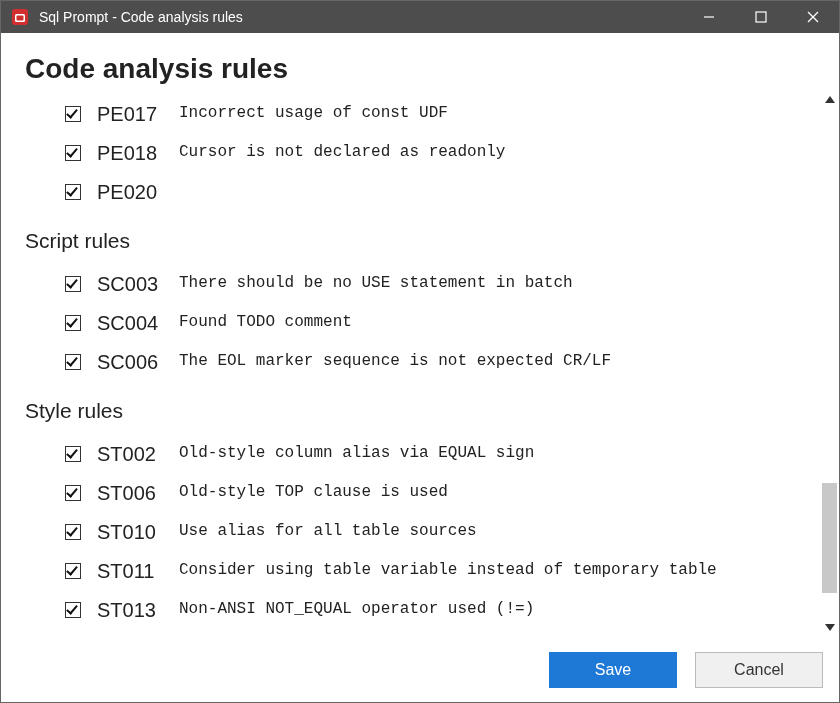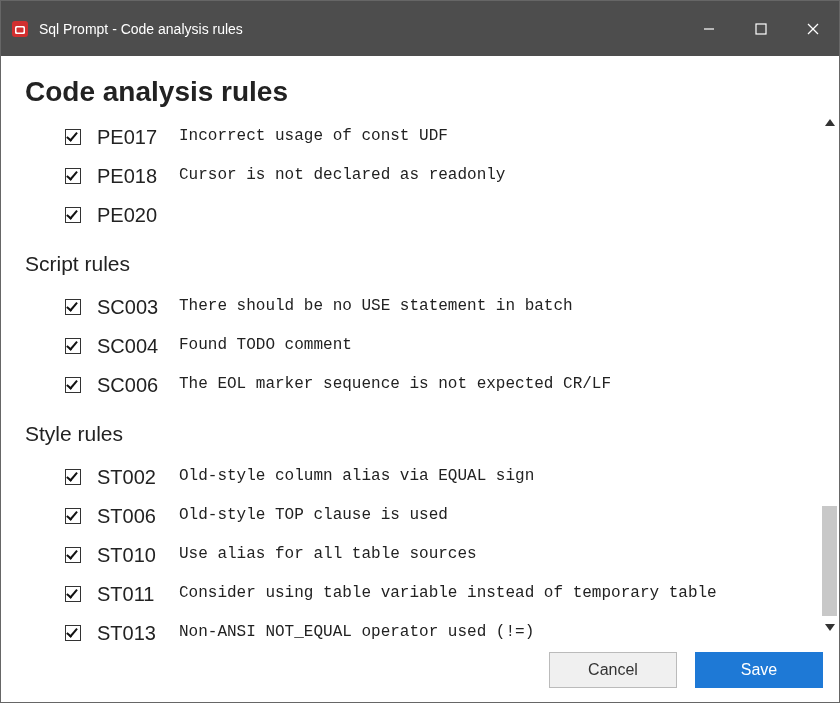--- a/index.html
+++ b/index.html
@@ -1,19 +1,19 @@
 <!DOCTYPE html>
 <html><head>
 <meta charset="utf-8">
 <style>
   * { box-sizing: border-box; }
   html, body { margin: 0; padding: 0; font-family: "Segoe UI", sans-serif; height: 100%; background: #fff; color: #222; }
   .window { width: 840px; height: 703px; display: flex; flex-direction: column; border: 1px solid #666; }
 
-  .titlebar { background: #4d4d4d; color: #fff; display: flex; align-items: center; height: 55px; padding: 0 0 0 10px; }
+  .titlebar { background: #4d4d4d; color: #fff; display: flex; align-items: center; height: 32px; padding: 0 0 0 10px; }
   .titlebar .app-icon { width: 18px; height: 18px; margin-right: 10px; display:inline-flex; }
   .titlebar .title-text { font-size: 14px; flex: 0 0 auto; }
   .titlebar .spacer { flex: 1; }
   .titlebar .tb-btn { width: 52px; height: 38px; display: inline-flex; align-items: center; justify-content: center; cursor: pointer; }
   .titlebar .tb-btn svg { stroke: #fff; fill: none; stroke-width: 1.2; }
 
   .body { flex: 1; display: flex; position: relative; overflow: hidden; background:#fff; }
   .content { flex: 1; padding: 20px 0 0 24px; position: relative; }
 
   h1.page-title { font-size: 28px; font-weight: 700; margin: 0 0 12px 0; }
@@ -143,17 +143,17 @@
       <div class="scroll-thumb"></div>
       <span class="scroll-arrow down">
         <svg viewBox="0 0 14 14">
             <polygon points="2,4 12,4 7,11" fill="#333"></polygon>
           </svg>
       </span>
     </div>
   </div>
 
   <div class="footer">
+    <div class="btn primary">Save</div>
     <div class="btn secondary">Cancel</div>
-    <div class="btn primary">Save</div>
   </div>
 
 </div>
 
 </body></html>

